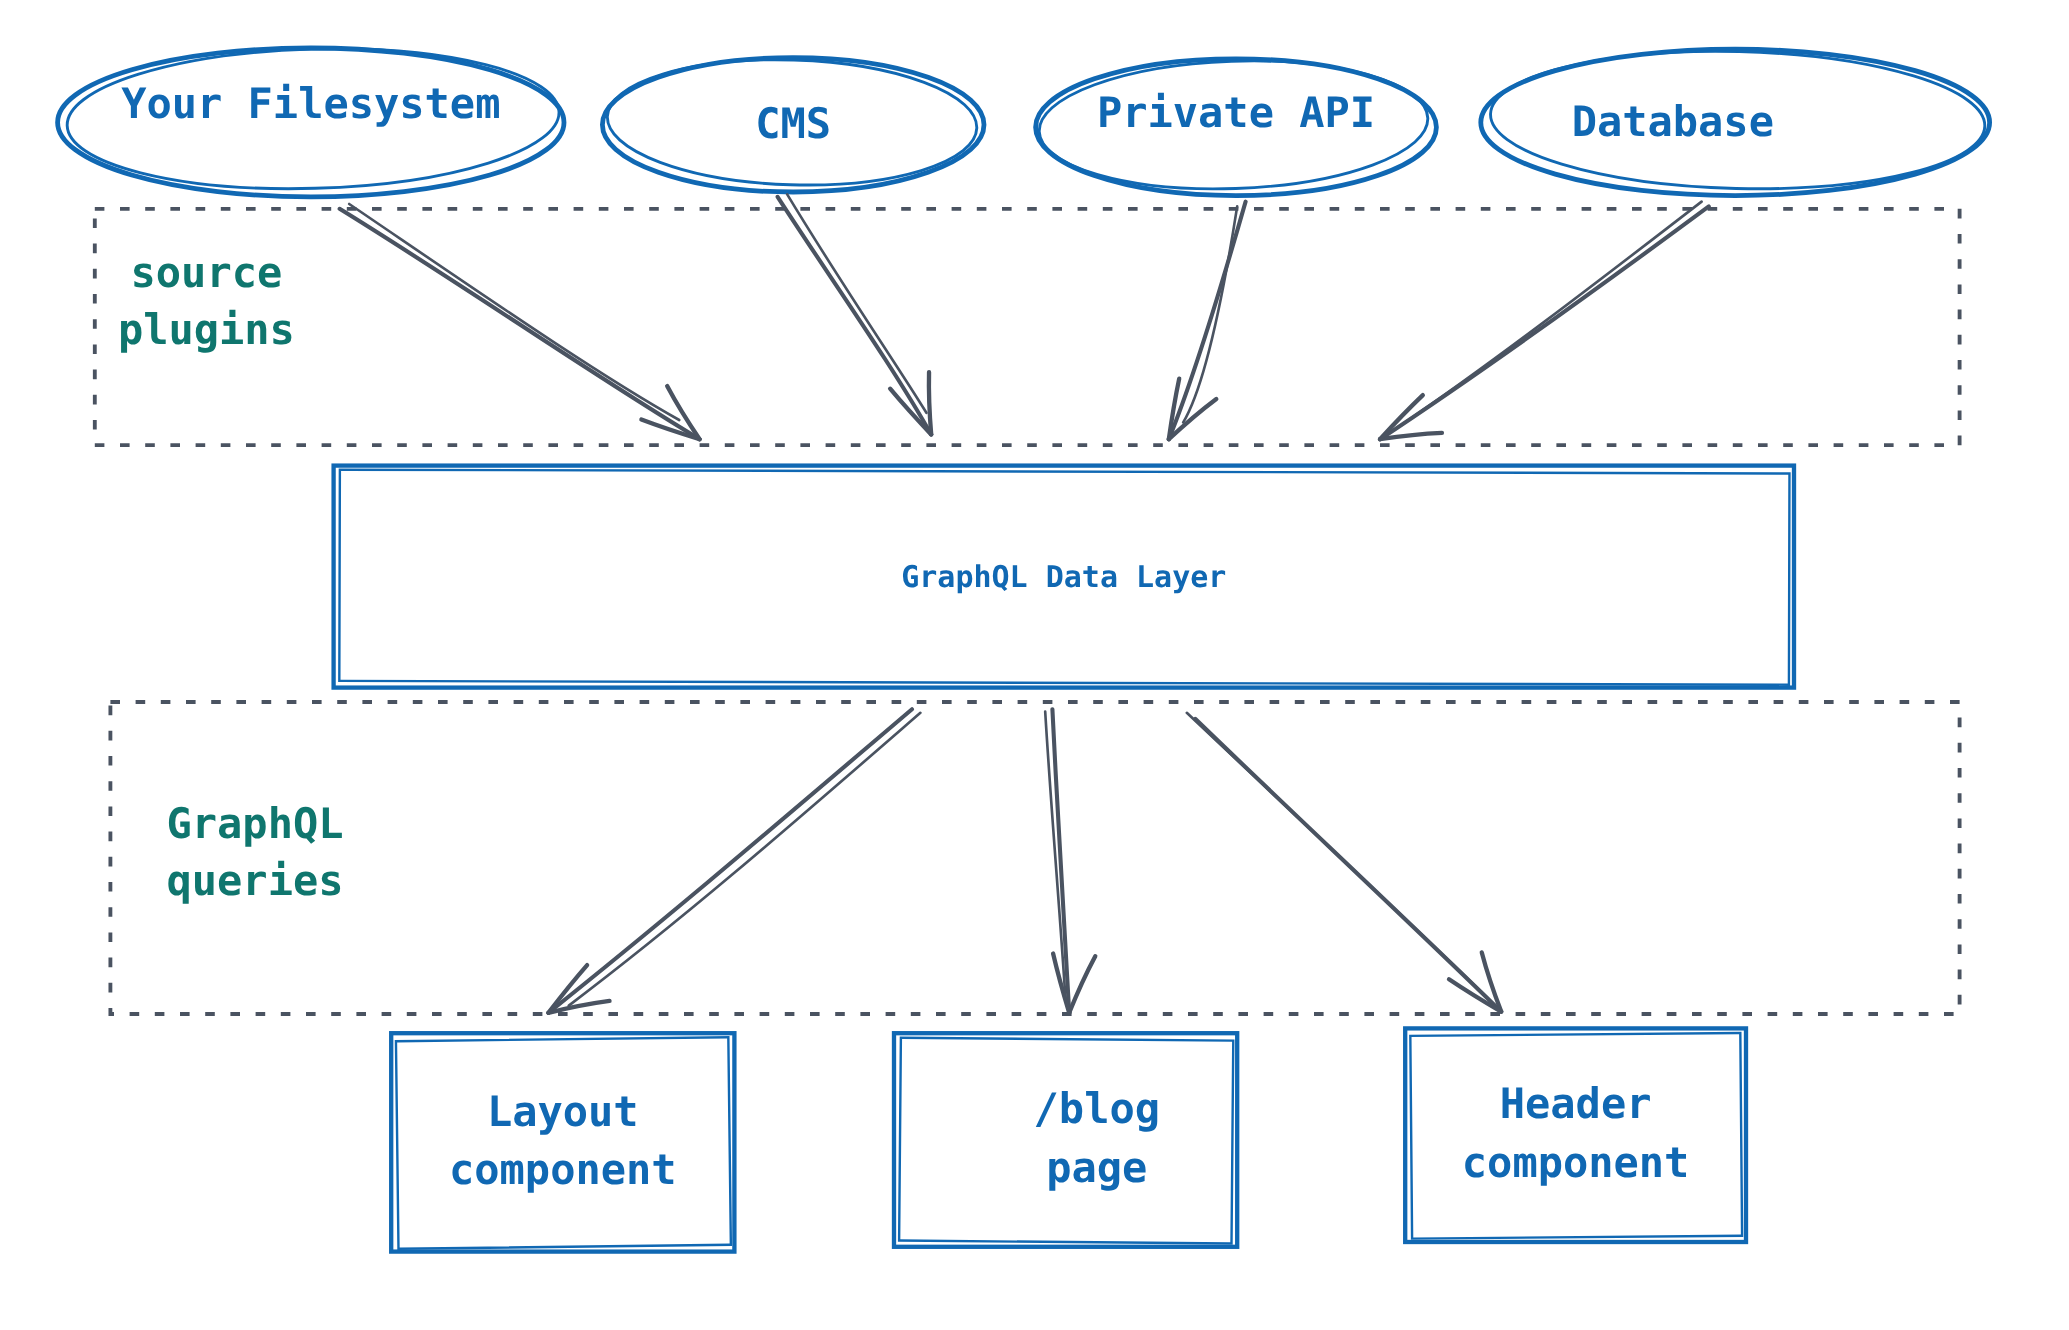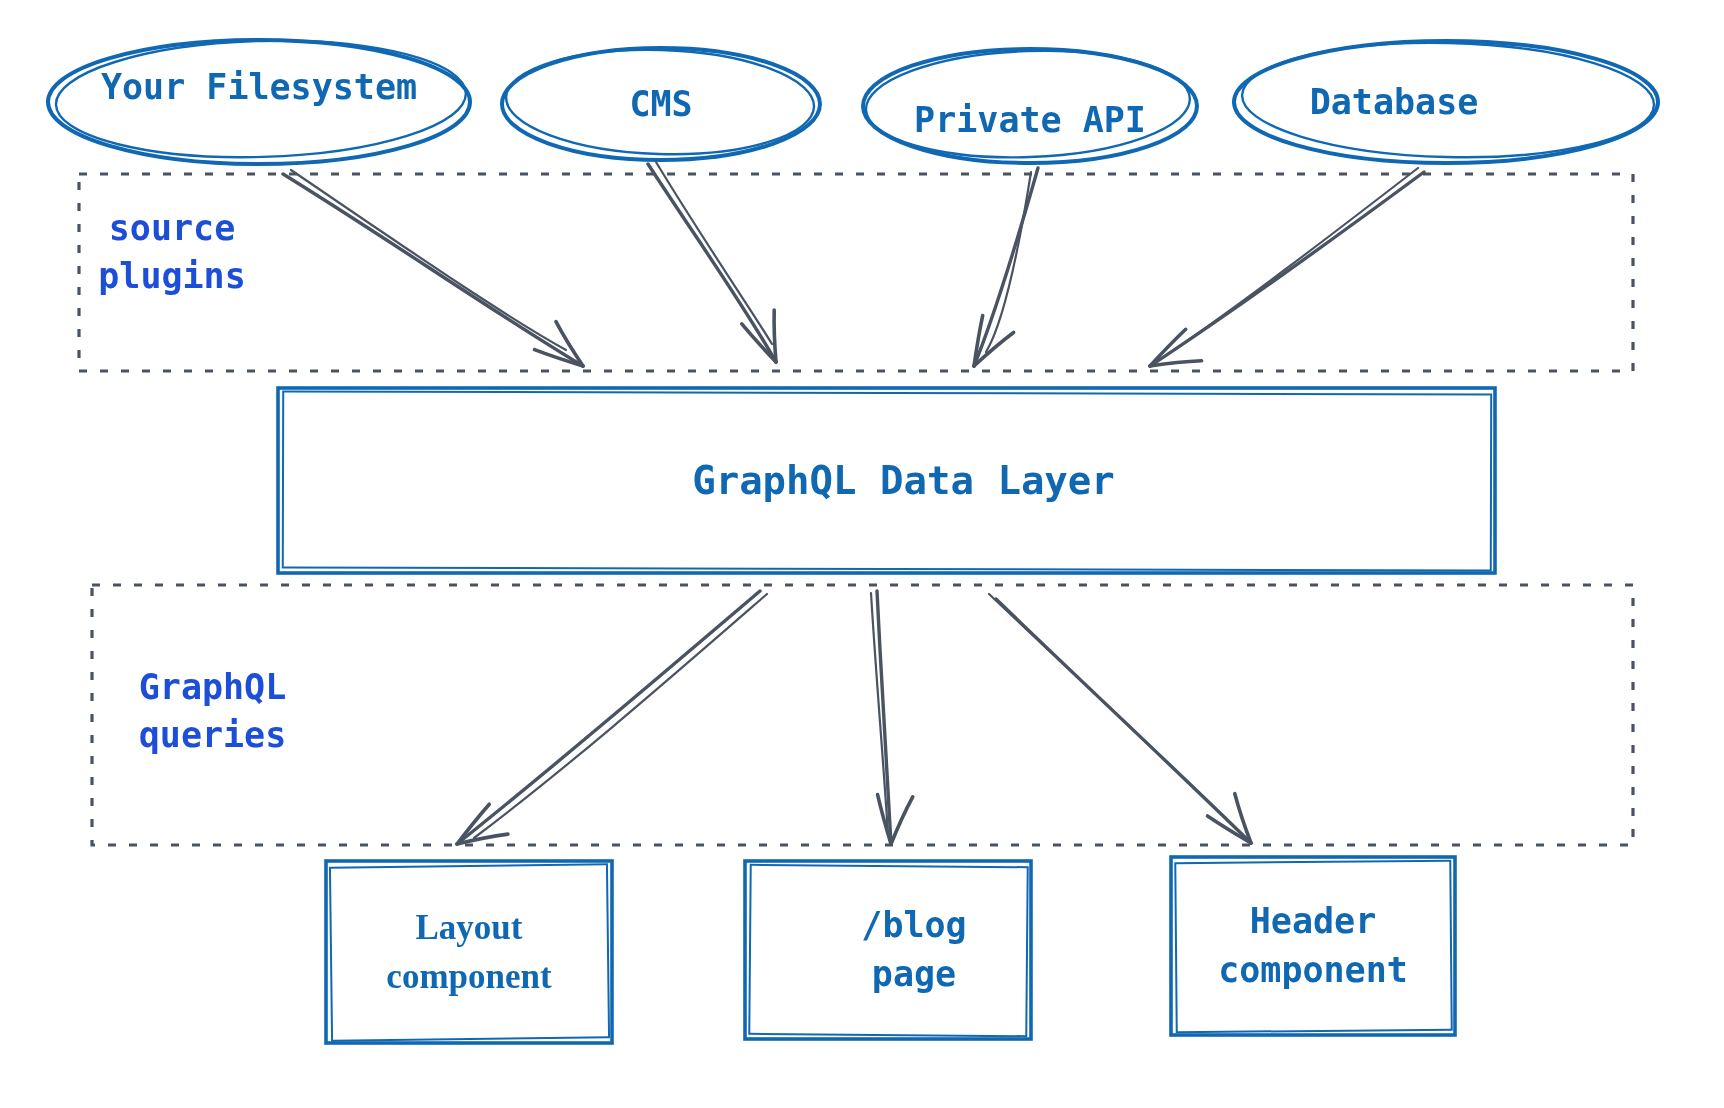--- a/index.html
+++ b/index.html
@@ -29,31 +29,30 @@
     text-align: center;
     -webkit-user-select: none;
     user-select: none;
   }
   .node-label {
     color: #1068b3;
     font-size: 35px;
     line-height: 50px;
   }
   .group-label {
-    color: #1d4ed8;
+    color: #0f766e;
     font-size: 35px;
     line-height: 48px;
   }
   .datalayer-label {
     color: #1068b3;
-    font-size: 39px;
+    font-size: 25px;
     display: flex;
     align-items: center;
     justify-content: center;
-    padding-left: 17px;
   }
   .output-label {
     color: #1068b3;
     font-size: 35px;
     line-height: 49px;
     display: flex;
     align-items: center;
     justify-content: center;
   }
 </style>
@@ -138,30 +137,30 @@
       <path d="M871,593 C 876,676 883,756 888,834" stroke-width="2.2"></path>
     </g>
     <g fill="none" stroke="#4a5361" stroke-linecap="round">
       <path d="M996,599 C 1082,682 1172,766 1251,843" stroke-width="3.4" marker-end="url(#ah)"></path>
       <path d="M989,594 C 1076,676 1166,760 1240,832" stroke-width="2.2"></path>
     </g>
   </svg>
 
   <div class="label node-label" style="left:47px; top:62px; width:424px;">Your Filesystem</div>
   <div class="label node-label" style="left:502px; top:79px; width:318px;">CMS</div>
-  <div class="label node-label" style="left:863px; top:95px; width:334px;">Private API</div>
+  <div class="label node-label" style="left:863px; top:70px; width:334px;">Private API</div>
   <div class="label node-label" style="left:1182px; top:77px; width:424px;">Database</div>
 
   <div class="label group-label" style="left:72px; top:204px; width:200px;">source
 plugins</div>
   <div class="label group-label" style="left:100px; top:663px; width:225px;">GraphQL
 queries</div>
 
   <div class="label datalayer-label" style="left:278px; top:388px; width:1217px; height:185px;">GraphQL Data Layer</div>
 
-  <div class="label output-label" style="left:326px; top:861px; width:286px; height:182px;font-family:Liberation Serif, serif;">Layout
+  <div class="label output-label" style="left:326px; top:861px; width:286px; height:182px;">Layout
 component</div>
   <div class="label output-label" style="left:745px; top:861px; width:338px; height:178px;">/blog
 page</div>
   <div class="label output-label" style="left:1171px; top:857px; width:284px; height:178px;">Header
 component</div>
 
 </div>
 
 </body></html>

